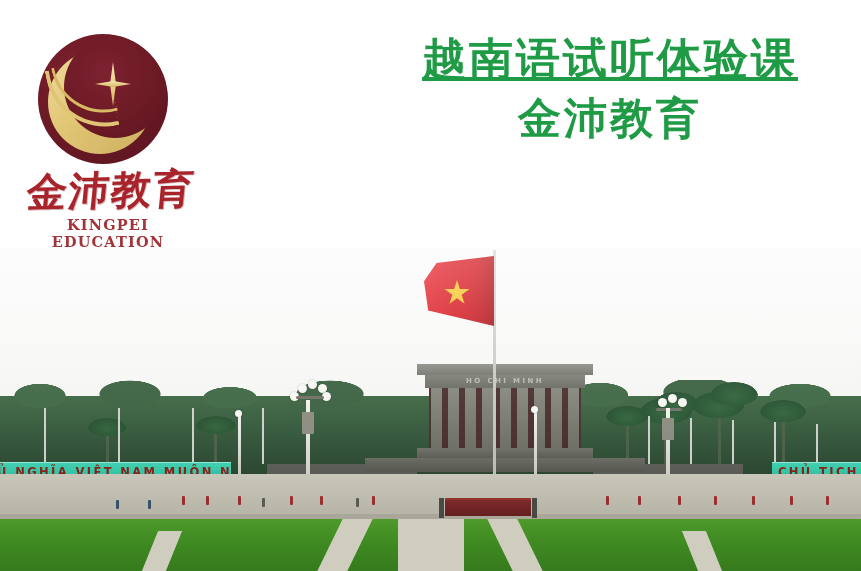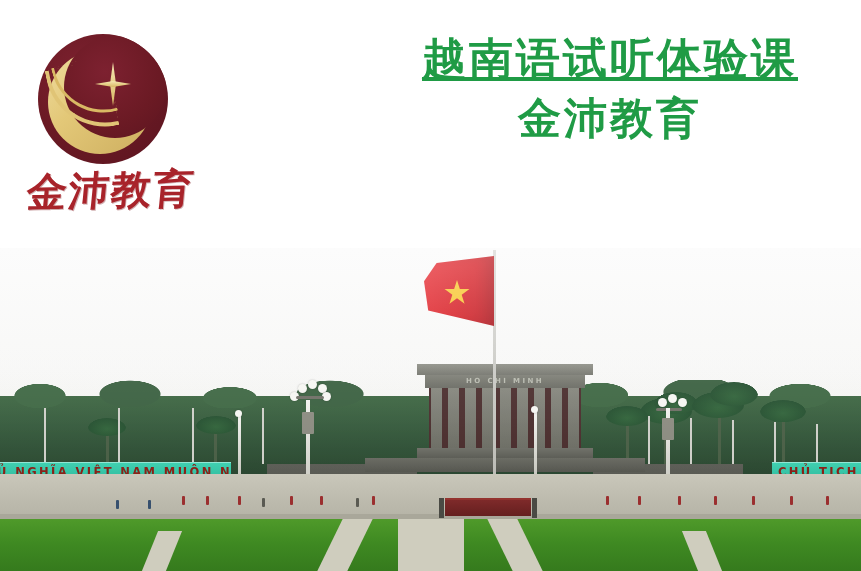--- a/index.html
+++ b/index.html
@@ -275,20 +275,21 @@
 
     <div class="logo-block">
       <div class="logo-mark">
         <div class="cres-gold"></div>
         <div class="cres-cut"></div>
         <div class="cres-tail1"></div>
         <div class="cres-tail2"></div>
         <div class="star4"></div>
       </div>
       <div class="logo-cn">金沛教育</div>
+      <div class="logo-en">KINGPEI EDUCATION</div>
     </div>
 
     <div class="headlines">
       <div class="hl hl1">越南语试听体验课</div>
       <div class="hl hl3">金沛教育</div>
     </div>
   </div>
 
   <div class="photo">
 

